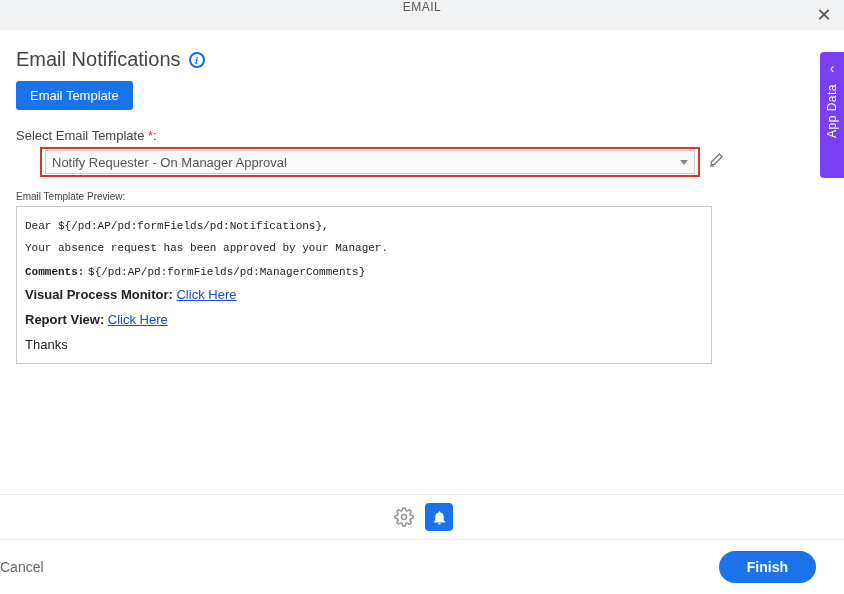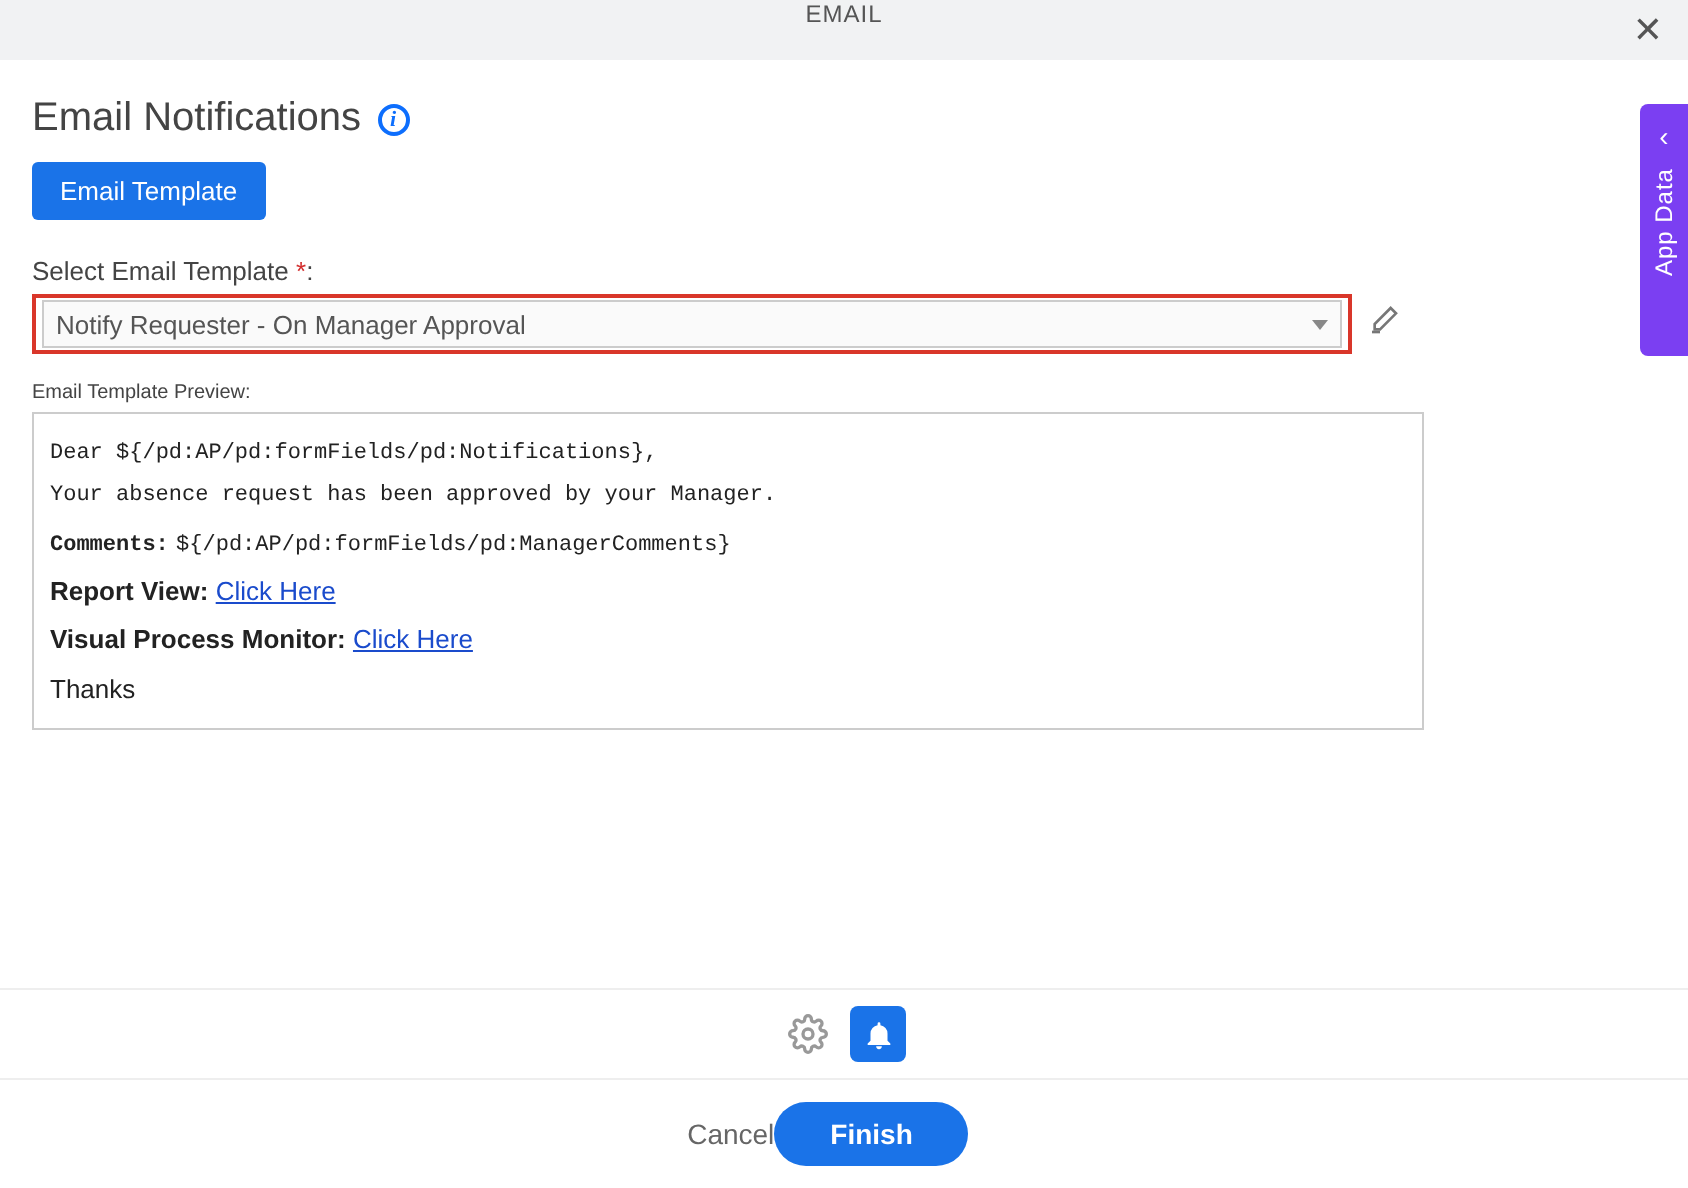--- a/index.html
+++ b/index.html
@@ -87,20 +87,21 @@
       border: 2px solid #d9362a;
       background: #fff;
       height: 30px;
       display: flex;
       align-items: center;
       justify-content: space-between;
       padding: 0 8px;
       font-size: 13px;
       color: #555;
       cursor: pointer;
+      margin-left: 24px;
     }
     .select-box .inner {
       flex: 1;
       border: 1px solid #ccc;
       height: 24px;
       display: flex;
       align-items: center;
       justify-content: space-between;
       padding: 0 6px;
       margin: 0 -5px;
@@ -155,25 +156,25 @@
     .bell-btn {
       width: 28px; height: 28px;
       background: #1a73e8;
       border-radius: 4px;
       display: flex; align-items: center; justify-content: center;
       color: #fff;
       cursor: pointer;
     }
     .footer {
       position: absolute;
-      bottom: 0; left: 0; right: 0;
+      bottom: 0; left: 0; right: 12px;
       height: 54px;
       display: flex;
       align-items: center;
-      justify-content: center;
+      justify-content: space-between;
       padding-right: 16px;
     }
     .cancel-link {
       color: #666;
       font-size: 14px;
       cursor: pointer;
     }
     .prev-btn {
       border: 1px solid #bbb;
       background: #fff;
@@ -260,25 +261,25 @@
   <div class="preview-box">
     <div>
       <span class="mono">Dear </span><span class="mono">${/pd:AP/pd:formFields/pd:Notifications}</span><span class="mono">,</span>
     </div>
     <div class="mono">Your absence request has been approved by your Manager.</div>
     <div>
       <b class="mono">Comments:</b>
       <span class="mono">${/pd:AP/pd:formFields/pd:ManagerComments}</span>
     </div>
     <div>
+      <b>Visual Process Monitor:</b>
+      <a>Click Here</a>
+    </div>
+    <div>
       <b>Report View:</b>
-      <a>Click Here</a>
-    </div>
-    <div>
-      <b>Visual Process Monitor:</b>
       <a>Click Here</a>
     </div>
     <div>Thanks</div>
   </div>
 </div>
 
 <div class="toolbar-bottom">
   <div class="gear-btn">
     <svg width="20" height="20" viewBox="0 0 24 24" fill="none" stroke="#999" stroke-width="2">
         <circle cx="12" cy="12" r="3"></circle>

